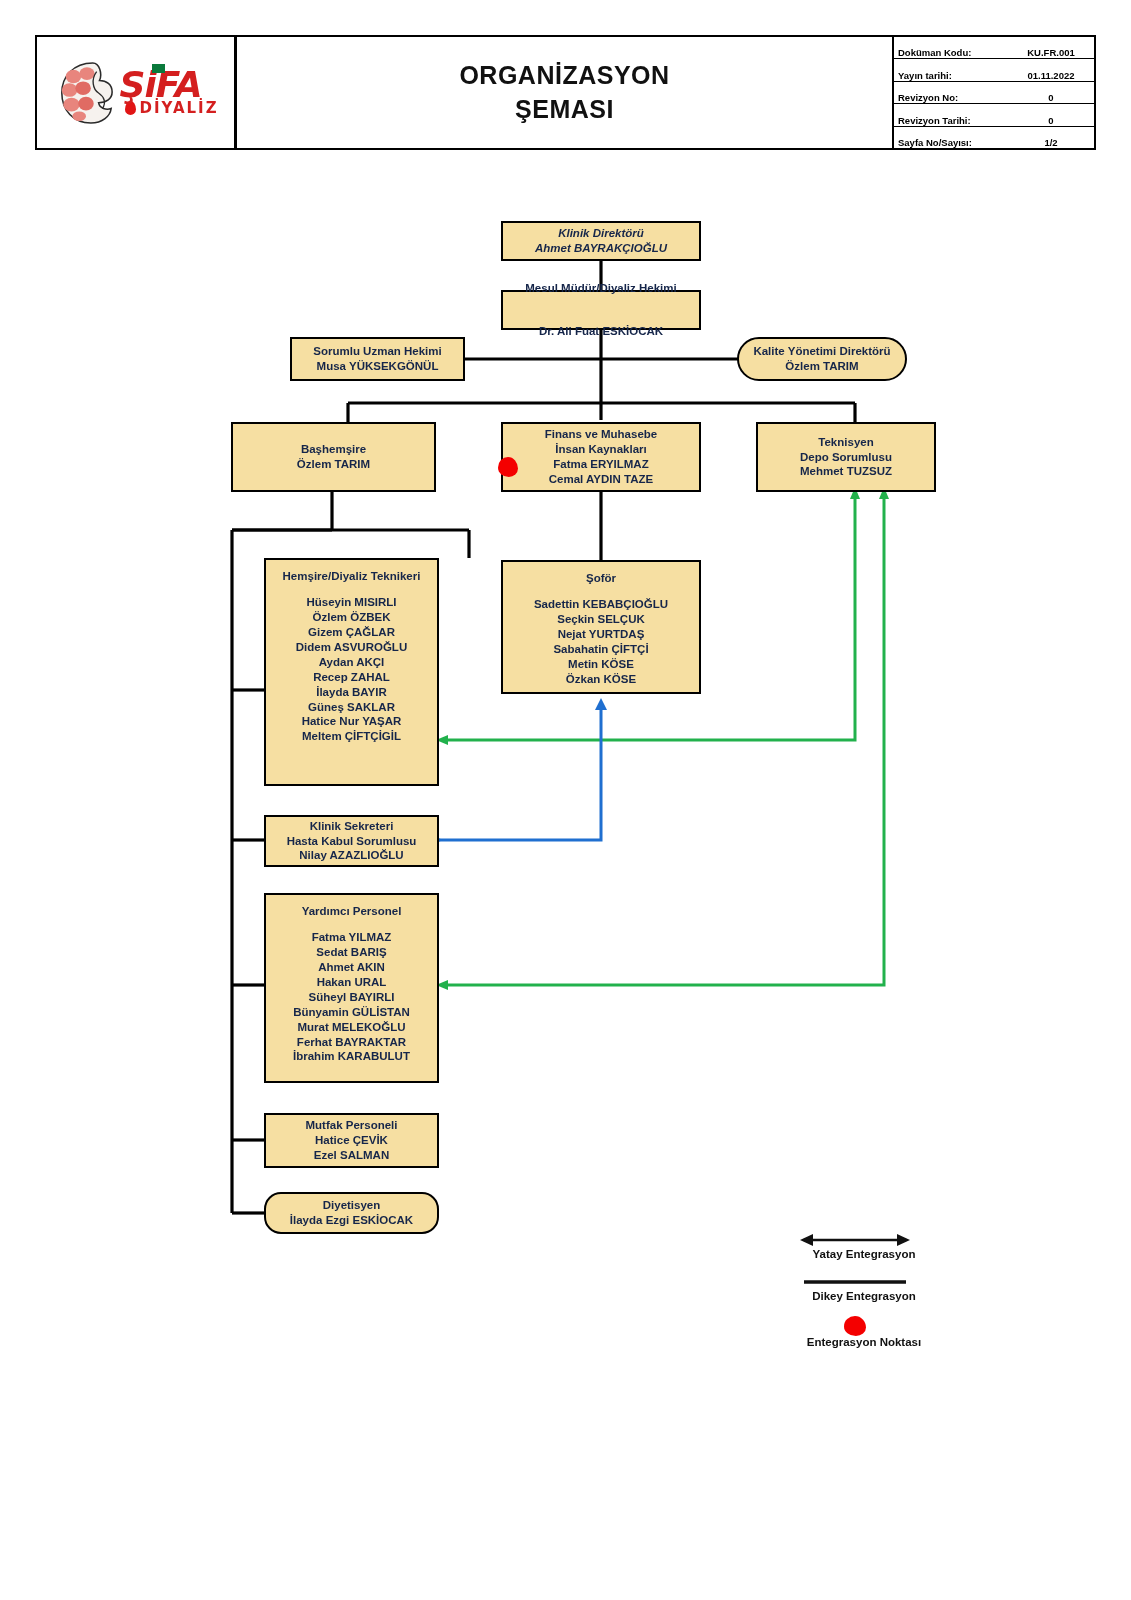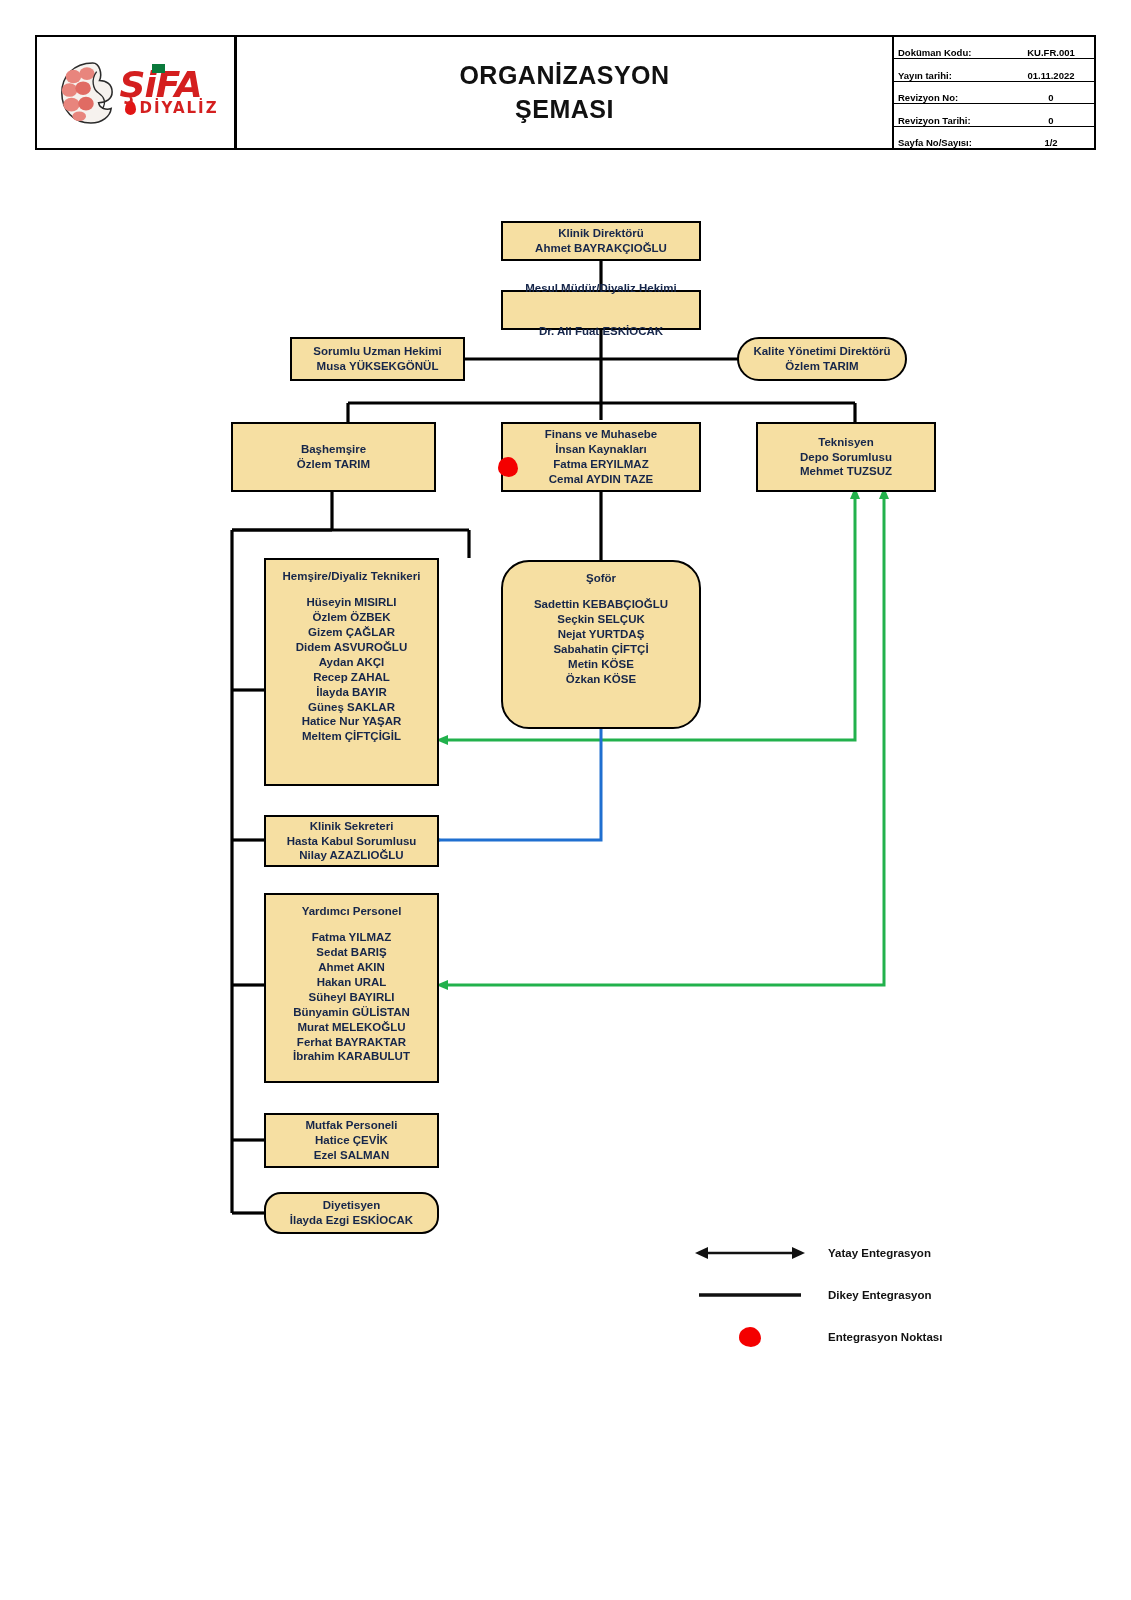--- a/index.html
+++ b/index.html
@@ -79,21 +79,21 @@
   .node.hdr-list { justify-content:flex-start; padding-top:9px; }
   .node.hdr-list .gap { height:11px; }
 
   .red-node-dot {
     position:absolute; width:20px; height:20px; background:#f40000;
     border-radius:50% 50% 46% 54% / 52% 58% 42% 48%;
   }
 
   
   #legend { position:absolute; left:690px; top:1232px; width:330px; }
-  .lg-row { display:flex; align-items:center; height:42px; }
+  .lg-row { display:flex; align-items:center; height:42px;flex-direction:column; }
   .lg-sym { width:120px; display:flex; align-items:center; justify-content:center; }
   .lg-label { font-size:11.5px; font-weight:bold; color:#111; padding-left:18px; }
   .lg-dot { width:22px; height:20px; background:#f40000;
             border-radius:50% 50% 46% 54% / 52% 58% 42% 48%; }
 </style>
 </head>
 <body>
 
 <div id="header">
 
@@ -193,21 +193,21 @@
     <polygon points="436,740 448,735 448,745" fill="#22b14c"></polygon>
     <polygon points="436,985 448,980 448,990" fill="#22b14c"></polygon>
 
     <g stroke="#1f6fd0" stroke-width="3" fill="none">
       <path d="M437 840 H 601 V 706"></path>
     </g>
     <polygon points="601,698 595,710 607,710" fill="#1f6fd0"></polygon>
     <polygon points="443,840 431,835 431,845" fill="#1f6fd0"></polygon>
   </svg>
 
-  <div class="node" style="left:501px; top:221px; width:200px; height:40px; font-size:11.5px;">
+  <div class="node" style="left:501px; top:221px; width:200px; height:40px; font-size:11.5px;font-style:italic;">
     <span class="ln">Klinik Direktörü</span>
     <span class="ln">Ahmet BAYRAKÇIOĞLU</span>
   </div>
 
   <div class="node" style="left:501px; top:290px; width:200px; height:40px; font-size:11.5px;gap:28px;">
     <span class="ln">Mesul Müdür/Diyaliz Hekimi</span>
     <span class="ln">Dr. Ali Fuat ESKİOCAK</span>
   </div>
 
   <div class="node" style="left:290px; top:337px; width:175px; height:44px; font-size:11.5px;">
@@ -247,21 +247,21 @@
     <span class="ln">Gizem ÇAĞLAR</span>
     <span class="ln">Didem ASVUROĞLU</span>
     <span class="ln">Aydan AKÇI</span>
     <span class="ln">Recep ZAHAL</span>
     <span class="ln">İlayda BAYIR</span>
     <span class="ln">Güneş SAKLAR</span>
     <span class="ln">Hatice Nur YAŞAR</span>
     <span class="ln">Meltem ÇİFTÇİGİL</span>
   </div>
 
-  <div class="node hdr-list" style="left:501px; top:560px; width:200px; height:169px; font-size:11.5px;border-radius:28px;">
+  <div class="node hdr-list" style="left:501px; top:560px; width:200px; height:134px; font-size:11.5px;">
     <span class="ln">Şoför</span>
     <span class="gap"></span>
     <span class="ln">Sadettin KEBABÇIOĞLU</span>
     <span class="ln">Seçkin SELÇUK</span>
     <span class="ln">Nejat YURTDAŞ</span>
     <span class="ln">Sabahatin ÇİFTÇİ</span>
     <span class="ln">Metin KÖSE</span>
     <span class="ln">Özkan KÖSE</span>
   </div>
 

